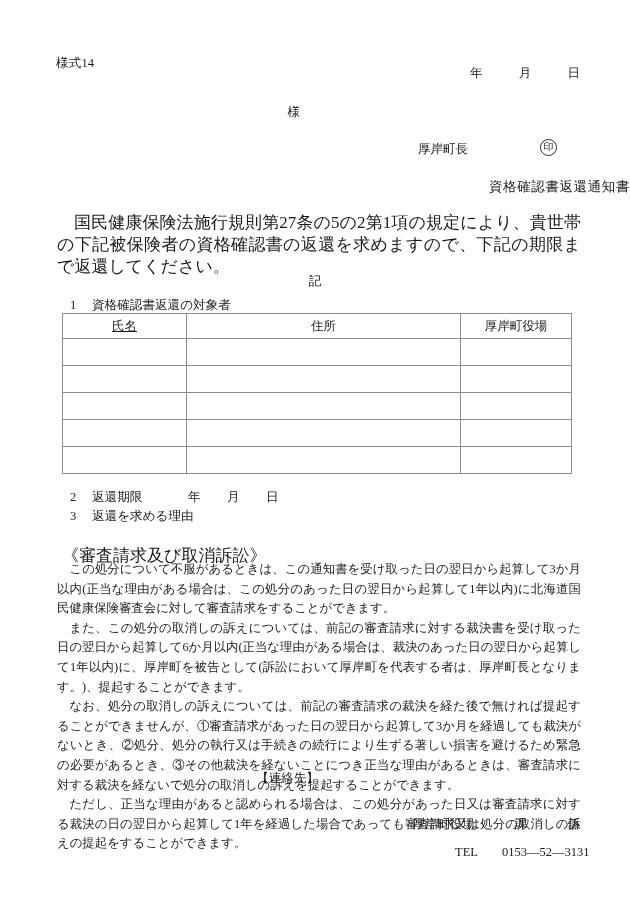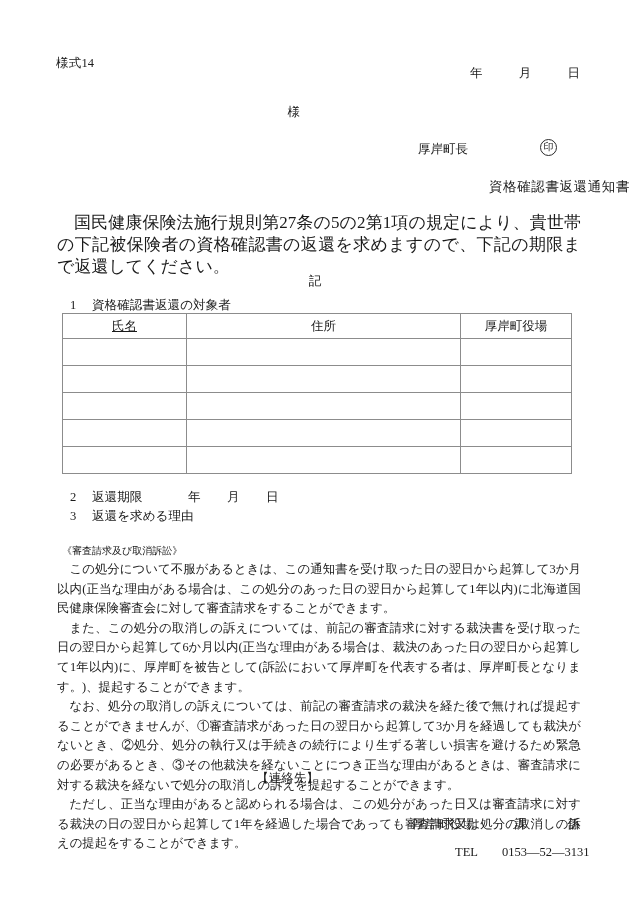--- a/index.html
+++ b/index.html
@@ -136,21 +136,21 @@
     white-space: nowrap;
   }
   .item-2 .num, .item-3 .num { display: inline-block; width: 22px; }
   .item-2 .lbl { display: inline-block; width: 96px; }
   .item-2 .dparts { display: inline-block; width: 118px; }
   .item-2 .dparts span { display: inline-block; width: 39px; }
   .legal-head {
     position: absolute;
     left: 62px;
     top: 544px;
-    font-size: 10px;
+    font-size: 17px;
     white-space: nowrap;
   }
   .legal-body {
     position: absolute;
     left: 57px;
     top: 560px;
     width: 524px;
     font-size: 12.4px;
     line-height: 19.6px;
     text-align: justify;

